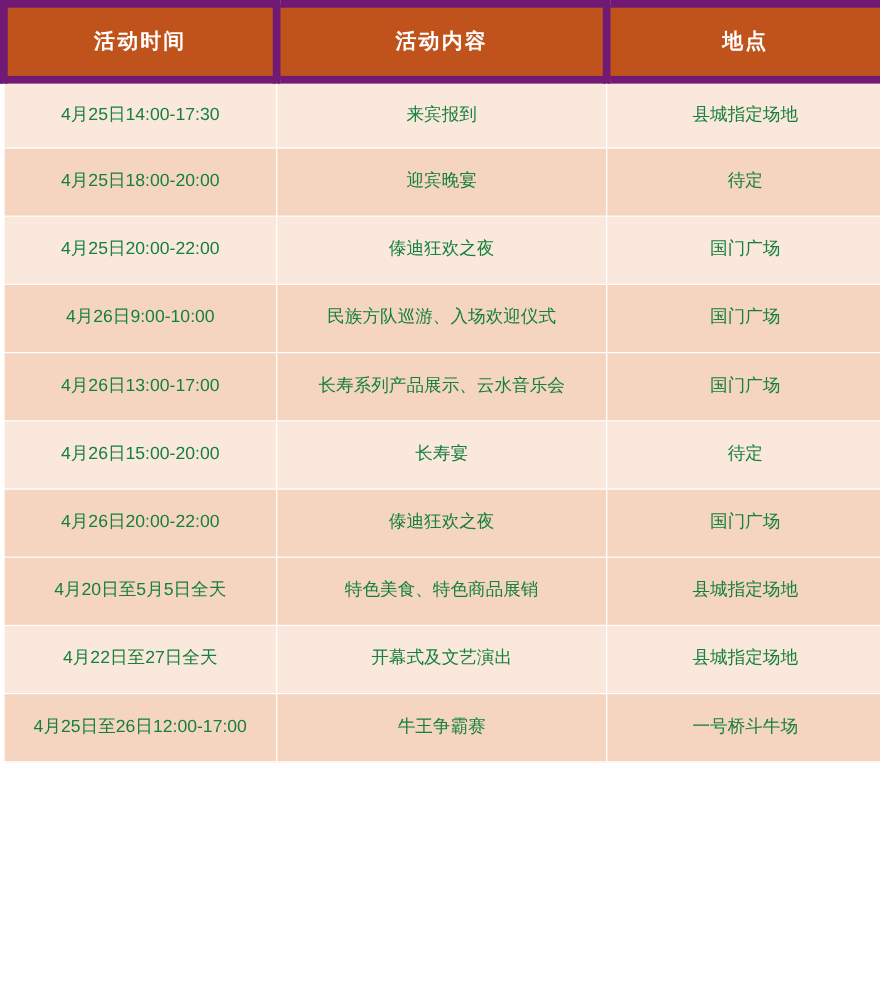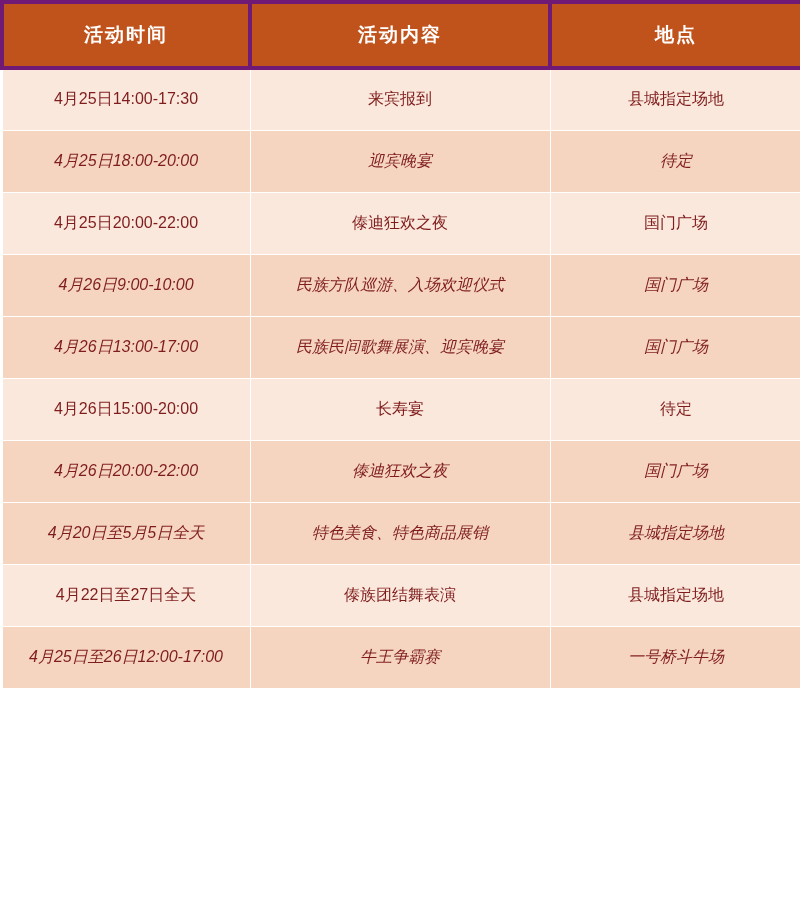--- a/index.html
+++ b/index.html
@@ -22,40 +22,39 @@
   table.schedule col.c3 { width: 252px; }
 
   table.schedule thead th {
     background: #C0531B;
     color: #ffffff;
     font-size: 19px;
     font-weight: bold;
     letter-spacing: 2px;
     height: 62px;
     vertical-align: middle;
-    border: 4px solid #701a75;
+    border: 7px solid #701a75;
     padding: 0;
   }
   table.schedule tbody td {
     height: 62px;
     text-align: center;
     vertical-align: middle;
     font-size: 16px;
-    color: #7f1d1d;
+    color: #15803d;
     border: 1px solid #ffffff;
     padding: 0 4px;
     box-sizing: border-box;
     line-height: 1.3;
   }
   table.schedule tbody tr.even td {
     background: #FBE8DC;
   }
   table.schedule tbody tr.odd td {
     background: #F6D5C0;
-    font-style: italic;
   }
 </style>
 </head>
 <body>
 
 <table class="schedule">
   <colgroup>
     <col class="c1">
     <col class="c2">
     <col class="c3">
@@ -83,41 +82,41 @@
         <td>傣迪狂欢之夜</td>
         <td>国门广场</td>
       </tr>
       <tr class="odd">
         <td>4月26日9:00-10:00</td>
         <td>民族方队巡游、入场欢迎仪式</td>
         <td>国门广场</td>
       </tr>
       <tr class="odd">
         <td>4月26日13:00-17:00</td>
-        <td>民族民间歌舞展演、迎宾晚宴</td>
+        <td>长寿系列产品展示、云水音乐会</td>
         <td>国门广场</td>
       </tr>
       <tr class="even">
         <td>4月26日15:00-20:00</td>
         <td>长寿宴</td>
         <td>待定</td>
       </tr>
       <tr class="odd">
         <td>4月26日20:00-22:00</td>
         <td>傣迪狂欢之夜</td>
         <td>国门广场</td>
       </tr>
       <tr class="odd">
         <td>4月20日至5月5日全天</td>
         <td>特色美食、特色商品展销</td>
         <td>县城指定场地</td>
       </tr>
       <tr class="even">
         <td>4月22日至27日全天</td>
-        <td>傣族团结舞表演</td>
+        <td>开幕式及文艺演出</td>
         <td>县城指定场地</td>
       </tr>
       <tr class="odd">
         <td>4月25日至26日12:00-17:00</td>
         <td>牛王争霸赛</td>
         <td>一号桥斗牛场</td>
       </tr>
     </tbody>
 </table>
 

